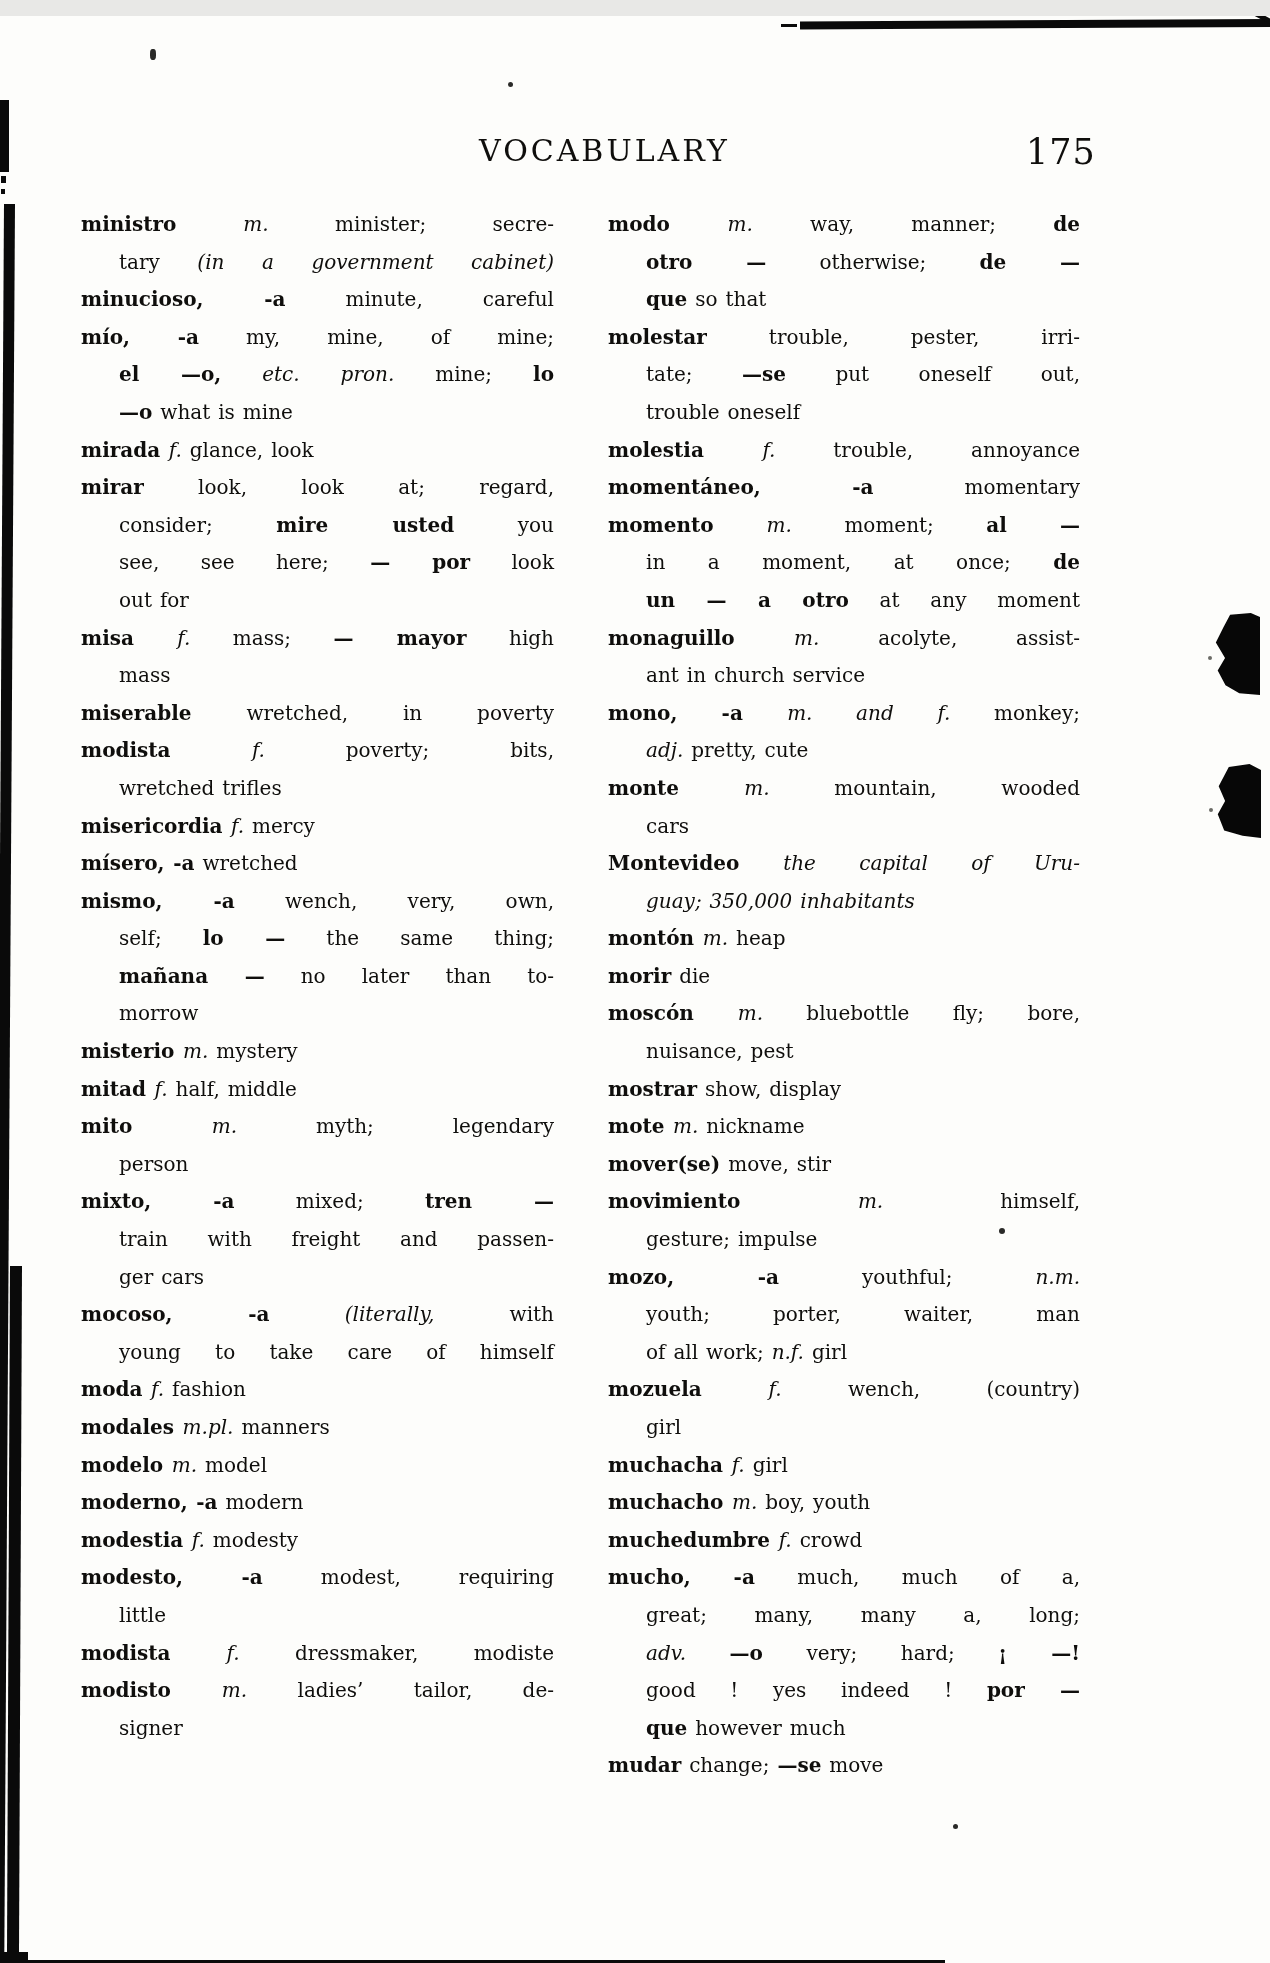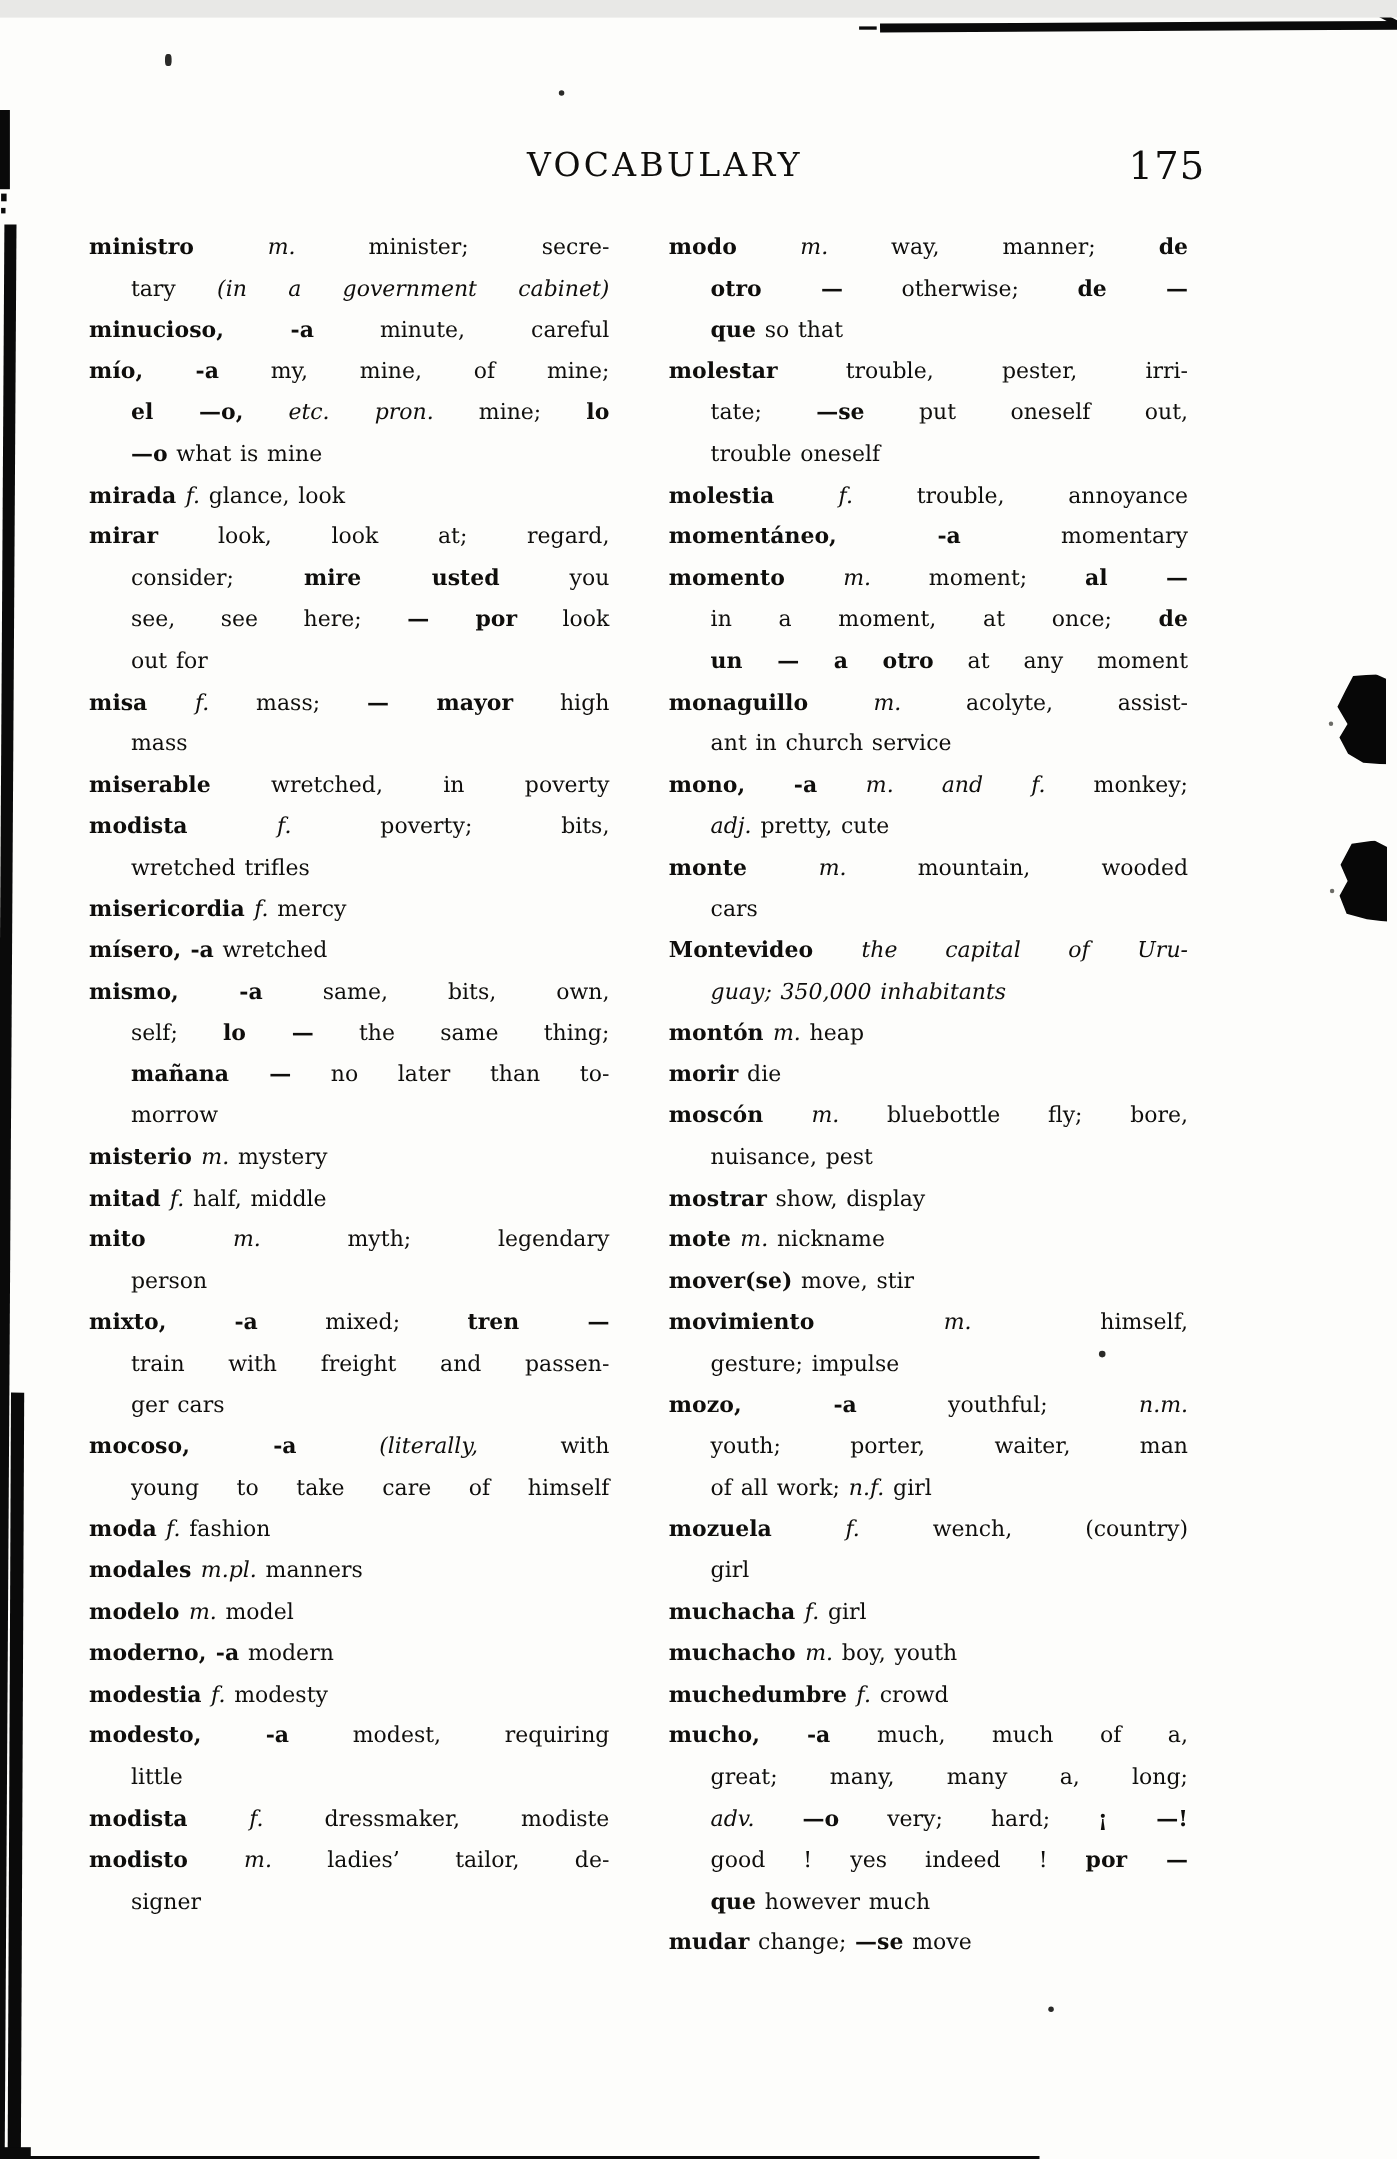--- a/index.html
+++ b/index.html
@@ -110,21 +110,21 @@
       <div class="line cont jst"><span class="s-r">consider; </span><span class="s-b">mire usted</span><span class="s-r"> you</span></div>
       <div class="line cont jst"><span class="s-r">see, see here; </span><span class="s-b">— por</span><span class="s-r"> look</span></div>
       <div class="line cont"><span class="s-r">out for</span></div>
       <div class="line jst"><span class="s-b">misa </span><span class="s-i">f.</span><span class="s-r"> mass; </span><span class="s-b">— mayor</span><span class="s-r"> high</span></div>
       <div class="line cont"><span class="s-r">mass</span></div>
       <div class="line jst"><span class="s-b">miserable</span><span class="s-r"> wretched, in poverty</span></div>
       <div class="line jst"><span class="s-b">modista </span><span class="s-i">f.</span><span class="s-r"> poverty; bits,</span></div>
       <div class="line cont"><span class="s-r">wretched trifles</span></div>
       <div class="line"><span class="s-b">misericordia </span><span class="s-i">f.</span><span class="s-r"> mercy</span></div>
       <div class="line"><span class="s-b">mísero, -a</span><span class="s-r"> wretched</span></div>
-      <div class="line jst"><span class="s-b">mismo, -a</span><span class="s-r"> same, bits, own,</span></div>
+      <div class="line jst"><span class="s-b">mismo, -a</span><span class="s-r"> wench, very, own,</span></div>
       <div class="line cont jst"><span class="s-r">self; </span><span class="s-b">lo —</span><span class="s-r"> the same thing;</span></div>
       <div class="line cont jst"><span class="s-b">mañana —</span><span class="s-r"> no later than to-</span></div>
       <div class="line cont"><span class="s-r">morrow</span></div>
       <div class="line"><span class="s-b">misterio </span><span class="s-i">m.</span><span class="s-r"> mystery</span></div>
       <div class="line"><span class="s-b">mitad </span><span class="s-i">f.</span><span class="s-r"> half, middle</span></div>
       <div class="line jst"><span class="s-b">mito </span><span class="s-i">m.</span><span class="s-r"> myth; legendary</span></div>
       <div class="line cont"><span class="s-r">person</span></div>
       <div class="line jst"><span class="s-b">mixto, -a</span><span class="s-r"> mixed; </span><span class="s-b">tren —</span></div>
       <div class="line cont jst"><span class="s-r">train with freight and passen-</span></div>
       <div class="line cont"><span class="s-r">ger cars</span></div>

